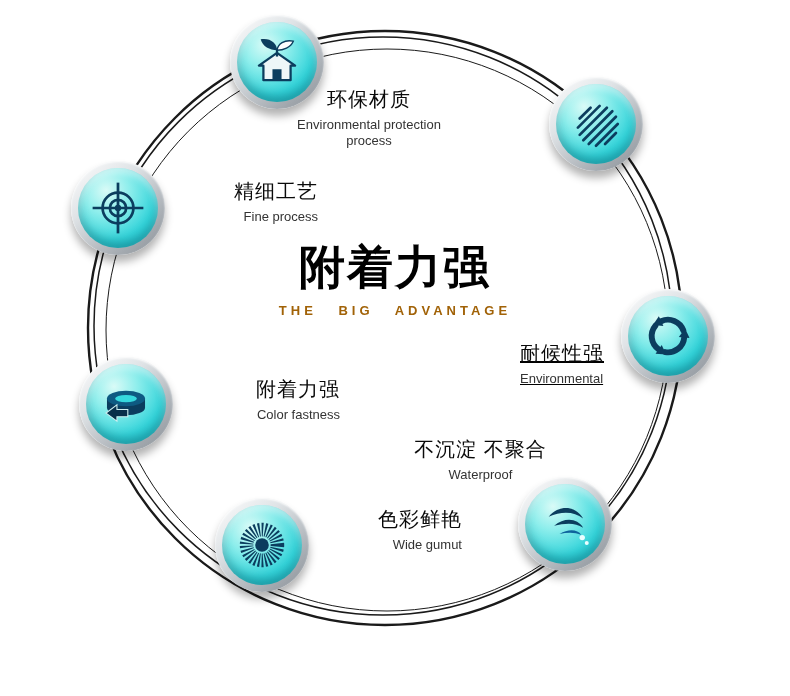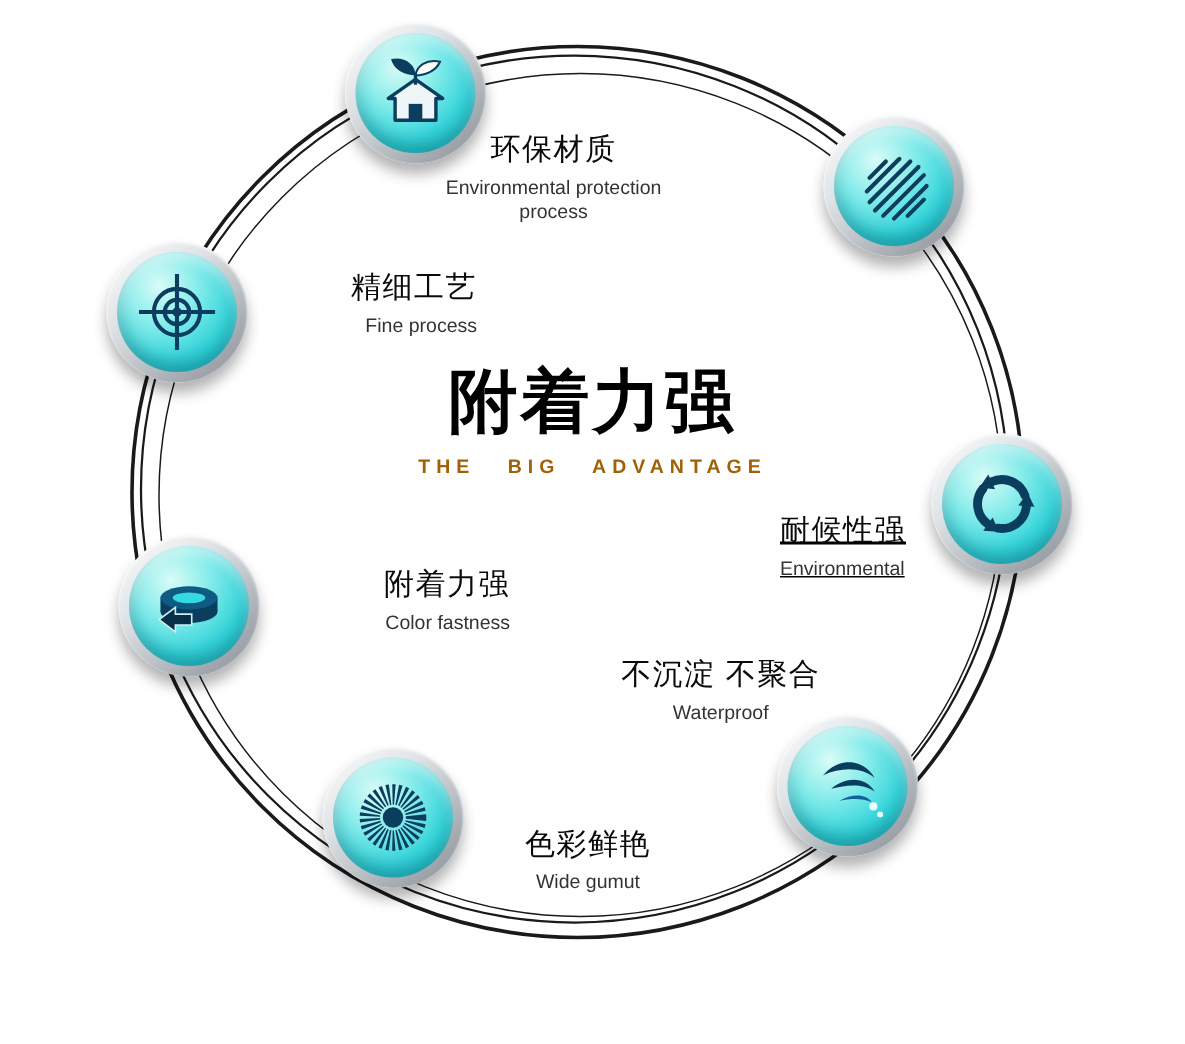--- a/index.html
+++ b/index.html
@@ -34,21 +34,21 @@
   
   .label{position:absolute;z-index:3;}
   .label .zh{font-size:20px;color:#0a0a0a;margin-bottom:4px;font-weight:500;letter-spacing:1px;}
   .label .en{font-size:13px;color:#333;line-height:1.25;}
   .lab-env{left:294px;top:86px;width:150px;text-align:center;}
   .lab-ink{left:452px;top:126px;width:130px;text-align:left;}
   .lab-fine{left:178px;top:178px;width:140px;text-align:right;}
   .lab-weather{left:520px;top:340px;width:140px;text-align:left;text-decoration:underline;}
   .lab-adhesion{left:190px;top:376px;width:150px;text-align:right;}
   .lab-sediment{left:403px;top:436px;width:155px;text-align:center;}
-  .lab-color{left:322px;top:549px;width:140px;text-align:center;}
+  .lab-color{left:322px;top:506px;width:140px;text-align:right;}
 </style>
 </head>
 <body>
 
 <div class="stage">
 
   <svg class="rings" width="790" height="696" viewBox="0 0 790 696">
     <circle cx="385" cy="328" r="297" fill="none" stroke="#1a1a1a" stroke-width="2.4"></circle>
     <circle cx="383" cy="326" r="289" fill="none" stroke="#1a1a1a" stroke-width="1.5"></circle>
     <circle cx="387" cy="330" r="281" fill="none" stroke="#1a1a1a" stroke-width="1"></circle>

